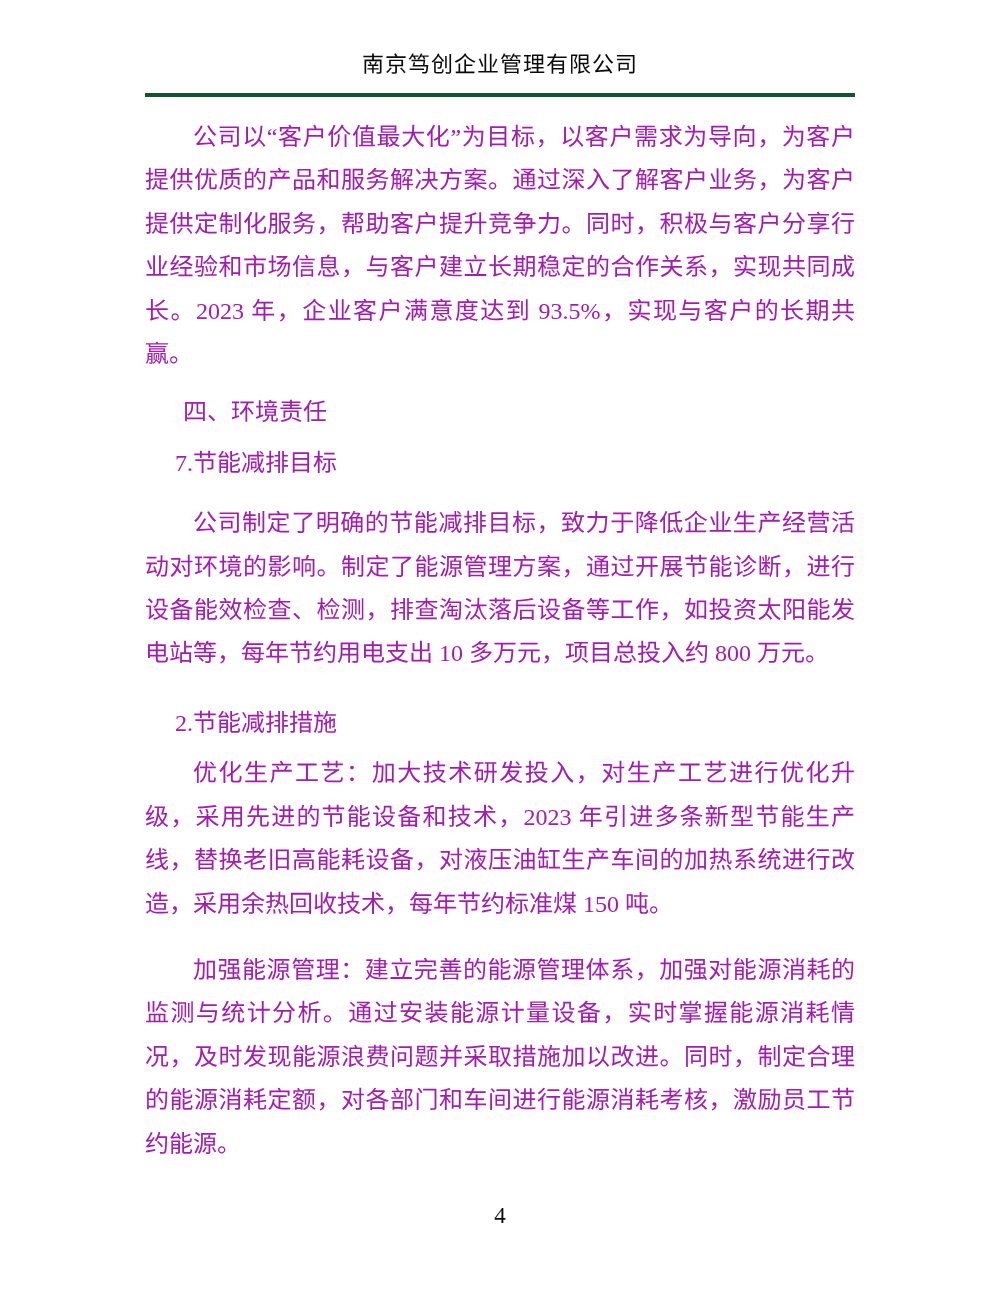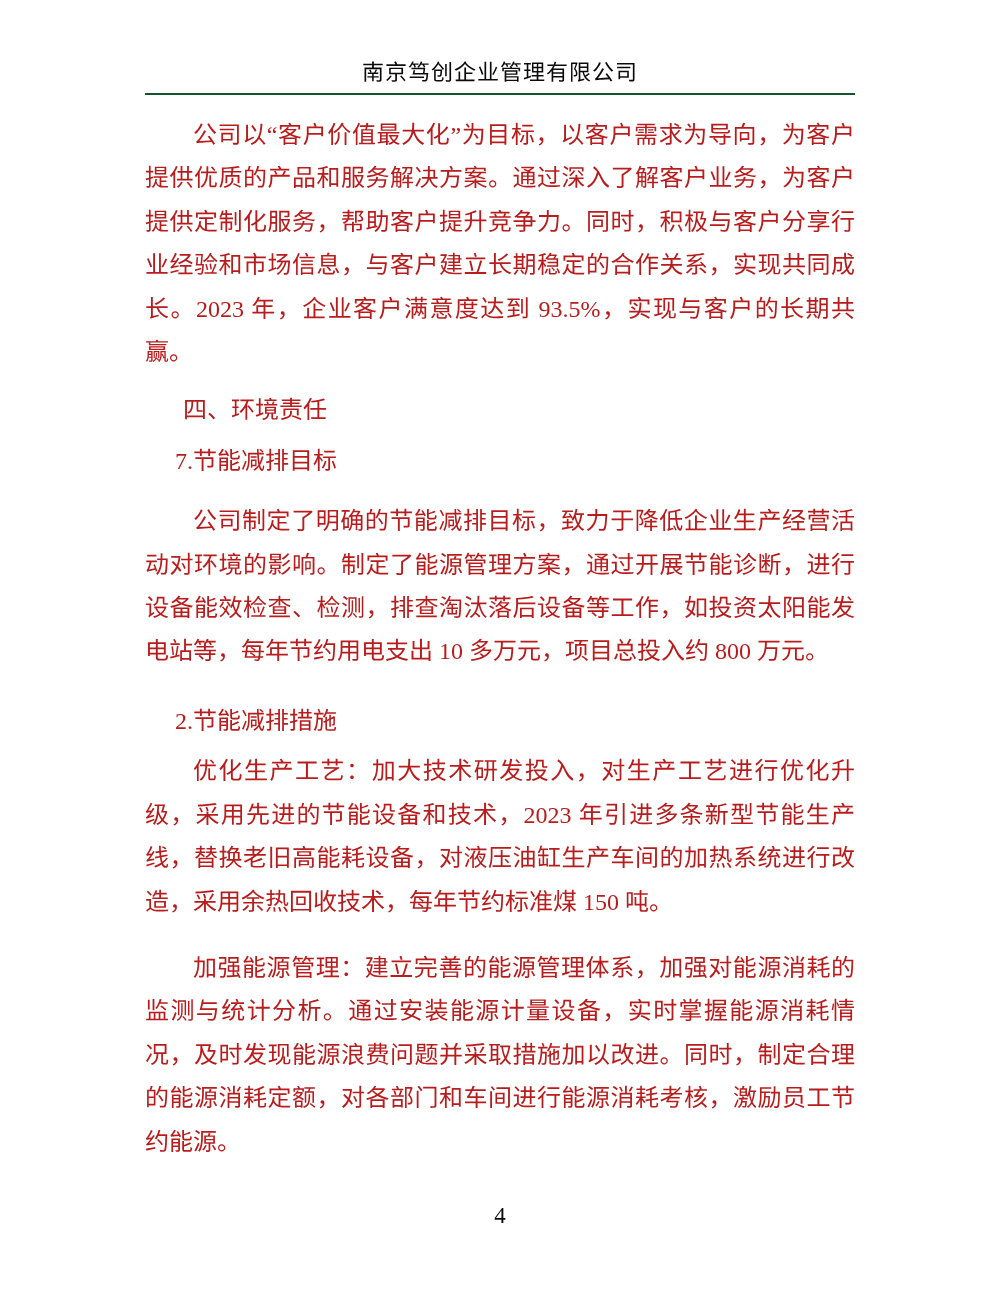--- a/index.html
+++ b/index.html
@@ -11,37 +11,37 @@
     position: relative;
     width: 1000px;
     height: 1294px;
     margin: 0 auto;
     background: #ffffff;
     color: #000000;
     font-family: "Liberation Serif", "DejaVu Serif", serif;
     overflow: hidden;
   }
   .header {
-    margin: 8px 145px;
+    margin: 0 145px;
     padding-top: 52px;
-    padding-bottom: 7px;
-    border-bottom: 2px solid #14532d;
+    padding-bottom: 15px;
+    border-bottom: 4px solid #14532d;
     text-align: center;
   }
   .header-text {
     font-size: 22px;
     line-height: 26px;
     letter-spacing: 1px;
     color: #0a0a0a;
   }
   .content {
     margin: 0 145px;
     font-size: 24px;
     line-height: 43.4px;
-    color: #b91c1c;
+    color: #a21caf;
     text-align: justify;
     text-justify: inter-ideograph;
   }
   .content p {
     margin: 0;
   }
   .para {
     text-indent: 48px;
   }
   .h-level1 { text-indent: 38px; }

